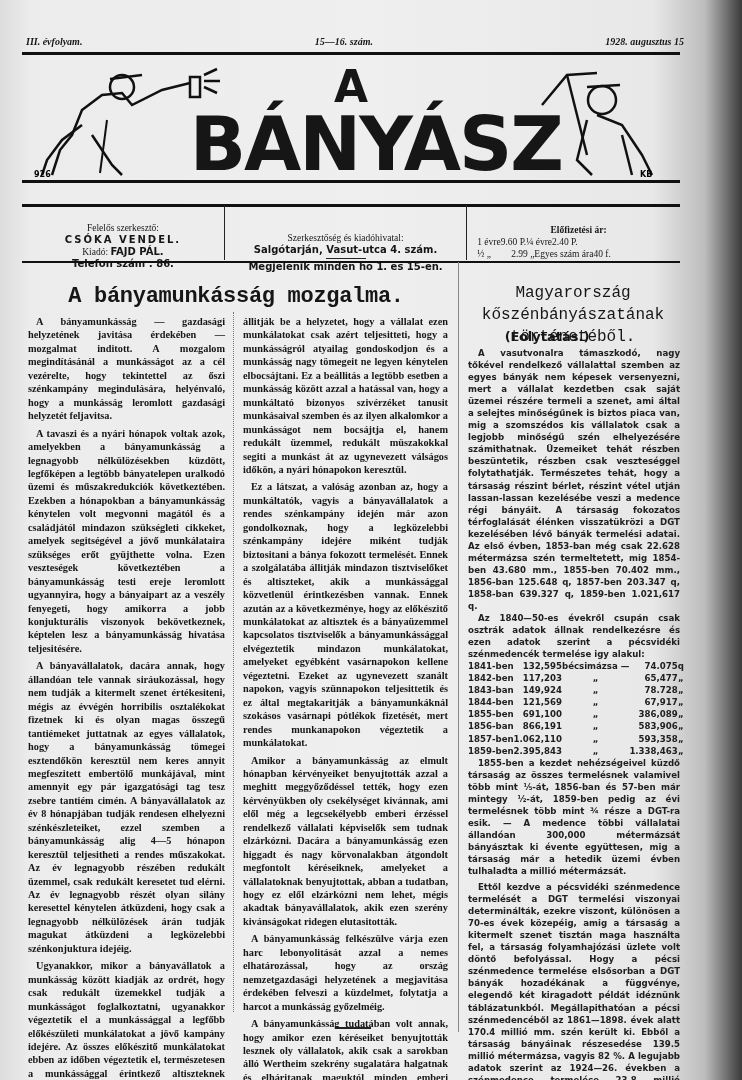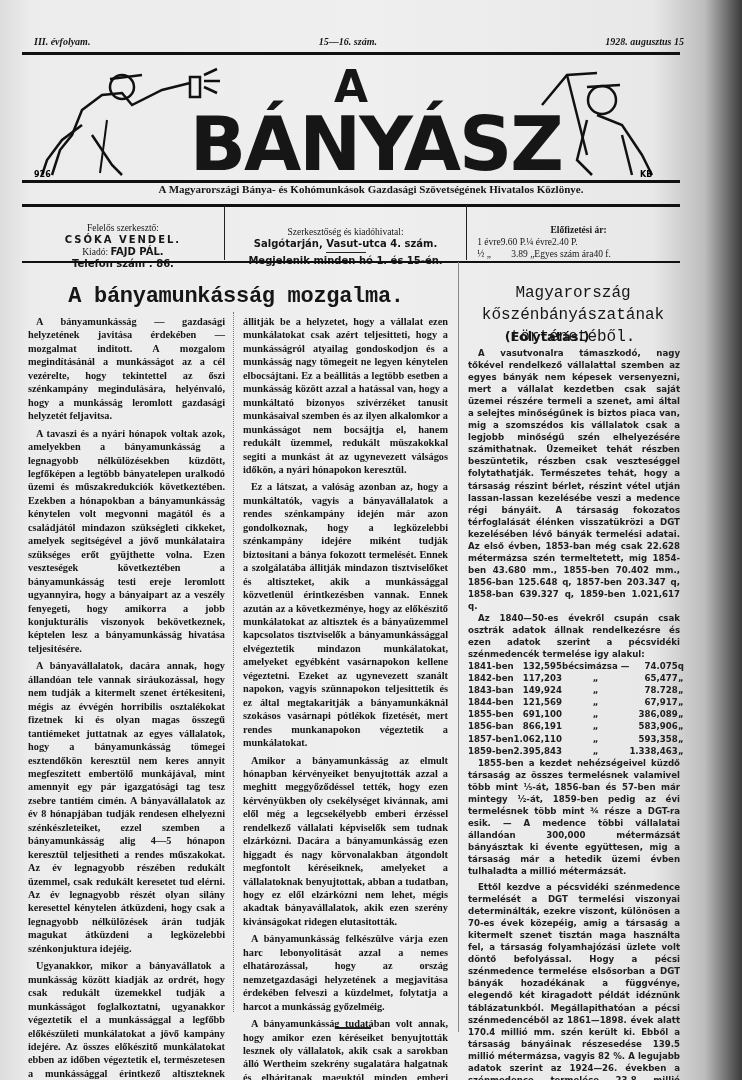--- a/index.html
+++ b/index.html
@@ -82,21 +82,21 @@
   .tbl td { padding: 0; line-height: 12.05px; white-space: nowrap; }
   .tbl td.n { text-align: right; }
   .tbl td.u { text-align: center; }
 </style>
 </head>
 <body>
 
 <div class="page">
 
   <div class="topline">
-    <span style="margin-left:18px">III. évfolyam.</span>
+    <span style="margin-left:10px">III. évfolyam.</span>
     <span>15—16. szám.</span>
     <span>1928. augusztus 15</span>
   </div>
   <div class="rule" style="top:52px;height:3px"></div>
 
   <div class="masthead">
     <svg width="658" height="115">
       <g fill="none" stroke="#111" stroke-width="2.5">
         <path d="M30 110 L38 85 L50 70 L60 45 L80 30 L100 28 L110 40 L140 25 L168 18"></path>
         <circle cx="100" cy="22" r="12"></circle>
@@ -117,47 +117,46 @@
         <path d="M565 55 L555 95 L570 110"></path>
         <path d="M600 70 L610 110"></path>
       </g>
       <text x="618" y="112" font-size="8" font-family="DejaVu Sans, sans-serif" font-weight="bold">KB</text>
     </svg>
     <div class="title-a">A</div>
     <div class="title-main">BÁNYÁSZ</div>
   </div>
   <div class="rule" style="top:180px;height:3px"></div>
 
-  <div class="subtitle">A Magyarországi Bánya- és Kohómunkások Gazdasági Szövetségének Hivatalos Közlönye.</div>
   <div class="rule" style="top:204px;height:3px"></div>
 
   <div class="infobox">
     <div class="info-col c1">
       <div>Felelős szerkesztő:</div>
       <div><b style="letter-spacing:2px">CSÓKA VENDEL.</b></div>
       <div><span>Kiadó:</span> <b>FAJD PÁL.</b></div>
       <div><b>Telefon szám : 86.</b></div>
     </div>
     <div class="info-col c2">
-      <div style="margin-top:4px">Szerkesztőség és kiadóhivatal:</div>
+      <div style="margin-top:10px">Szerkesztőség és kiadóhivatal:</div>
       <div><b>Salgótarján, Vasut-utca 4. szám.</b></div>
       <div style="width:40px;height:1px;background:#222;margin:2px auto"></div>
       <div><b>Megjelenik minden hó 1. és 15-én.</b></div>
     </div>
     <div class="info-col c3">
       <div class="hd" style="margin-top:2px">Előfizetési ár:</div>
       <div class="row">
         <span>1 évre</span>
         <span>9.60 P.</span>
         <span>¼ évre</span>
         <span>2.40 P.</span>
       </div>
       <div class="row">
         <span style="width:34px">½ „</span>
-        <span>3.89 „</span>
+        <span>2.99 „</span>
         <span>Egyes szám ára</span>
         <span>40 f.</span>
       </div>
     </div>
   </div>
   <div class="rule" style="top:261px;height:2px"></div>
 
   <div class="headline">A bányamunkásság mozgalma.</div>
 
   <div class="col colA">

